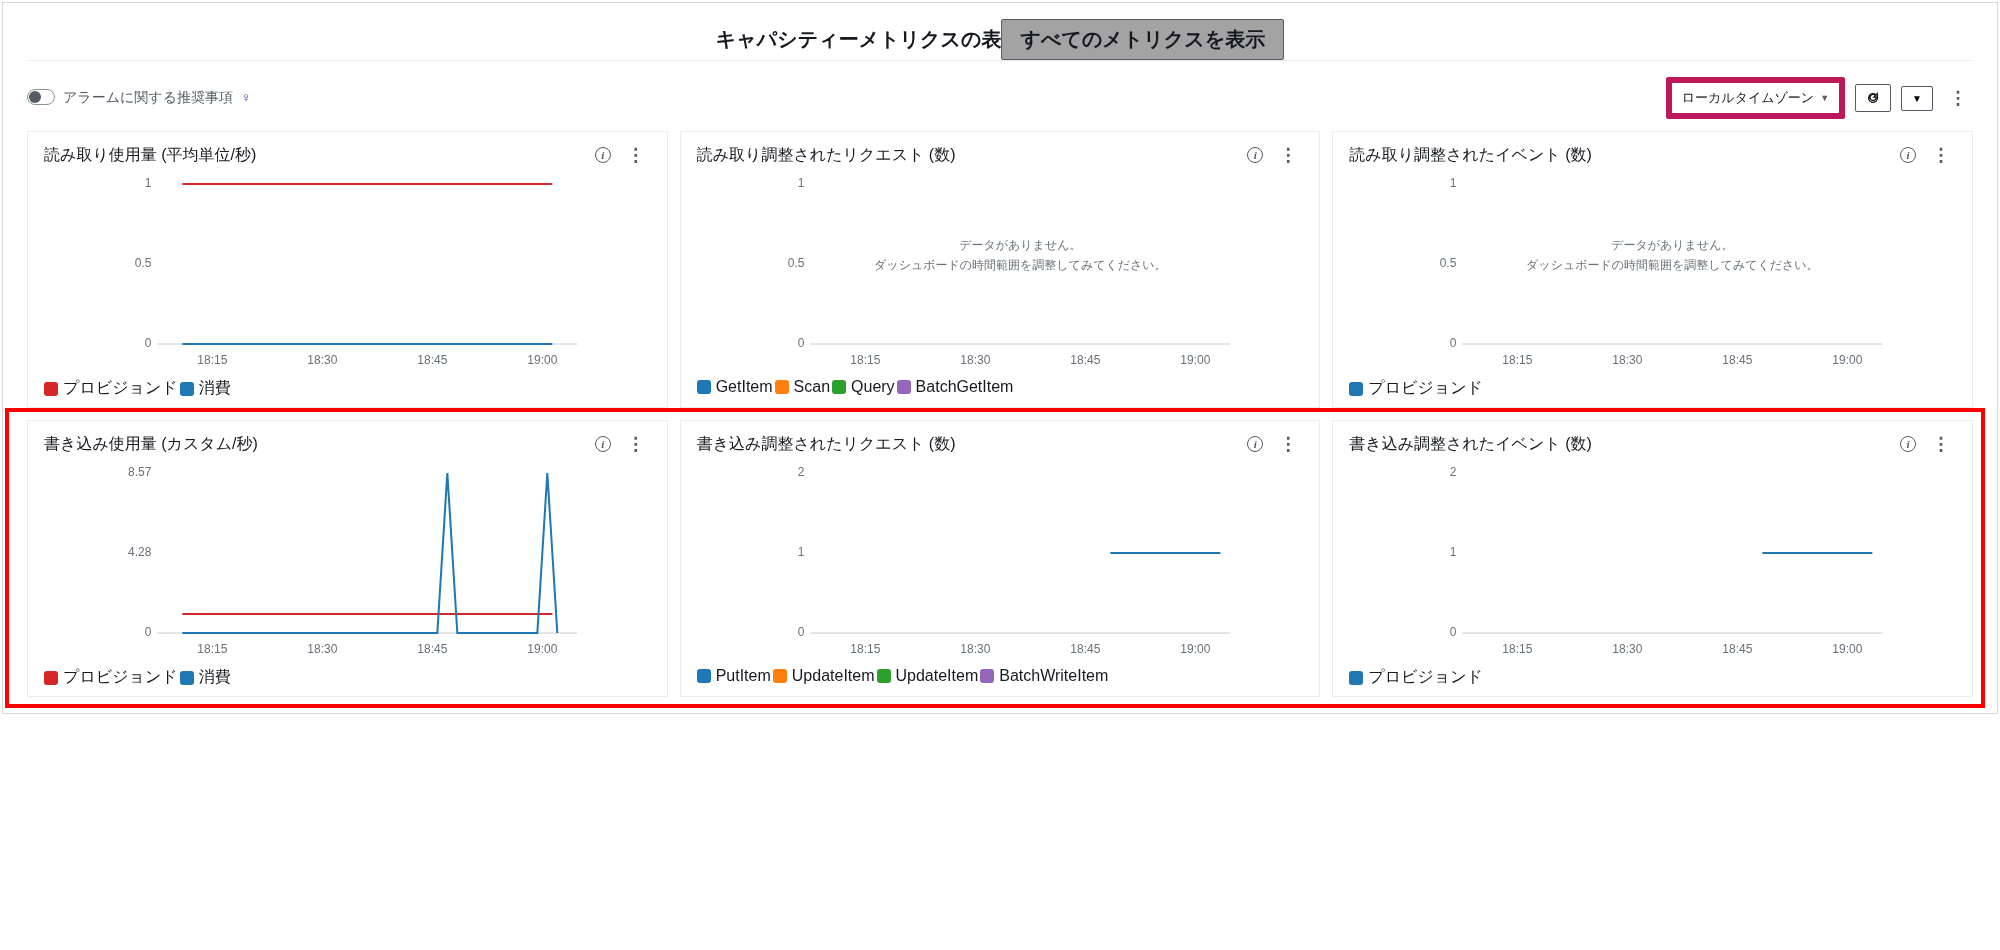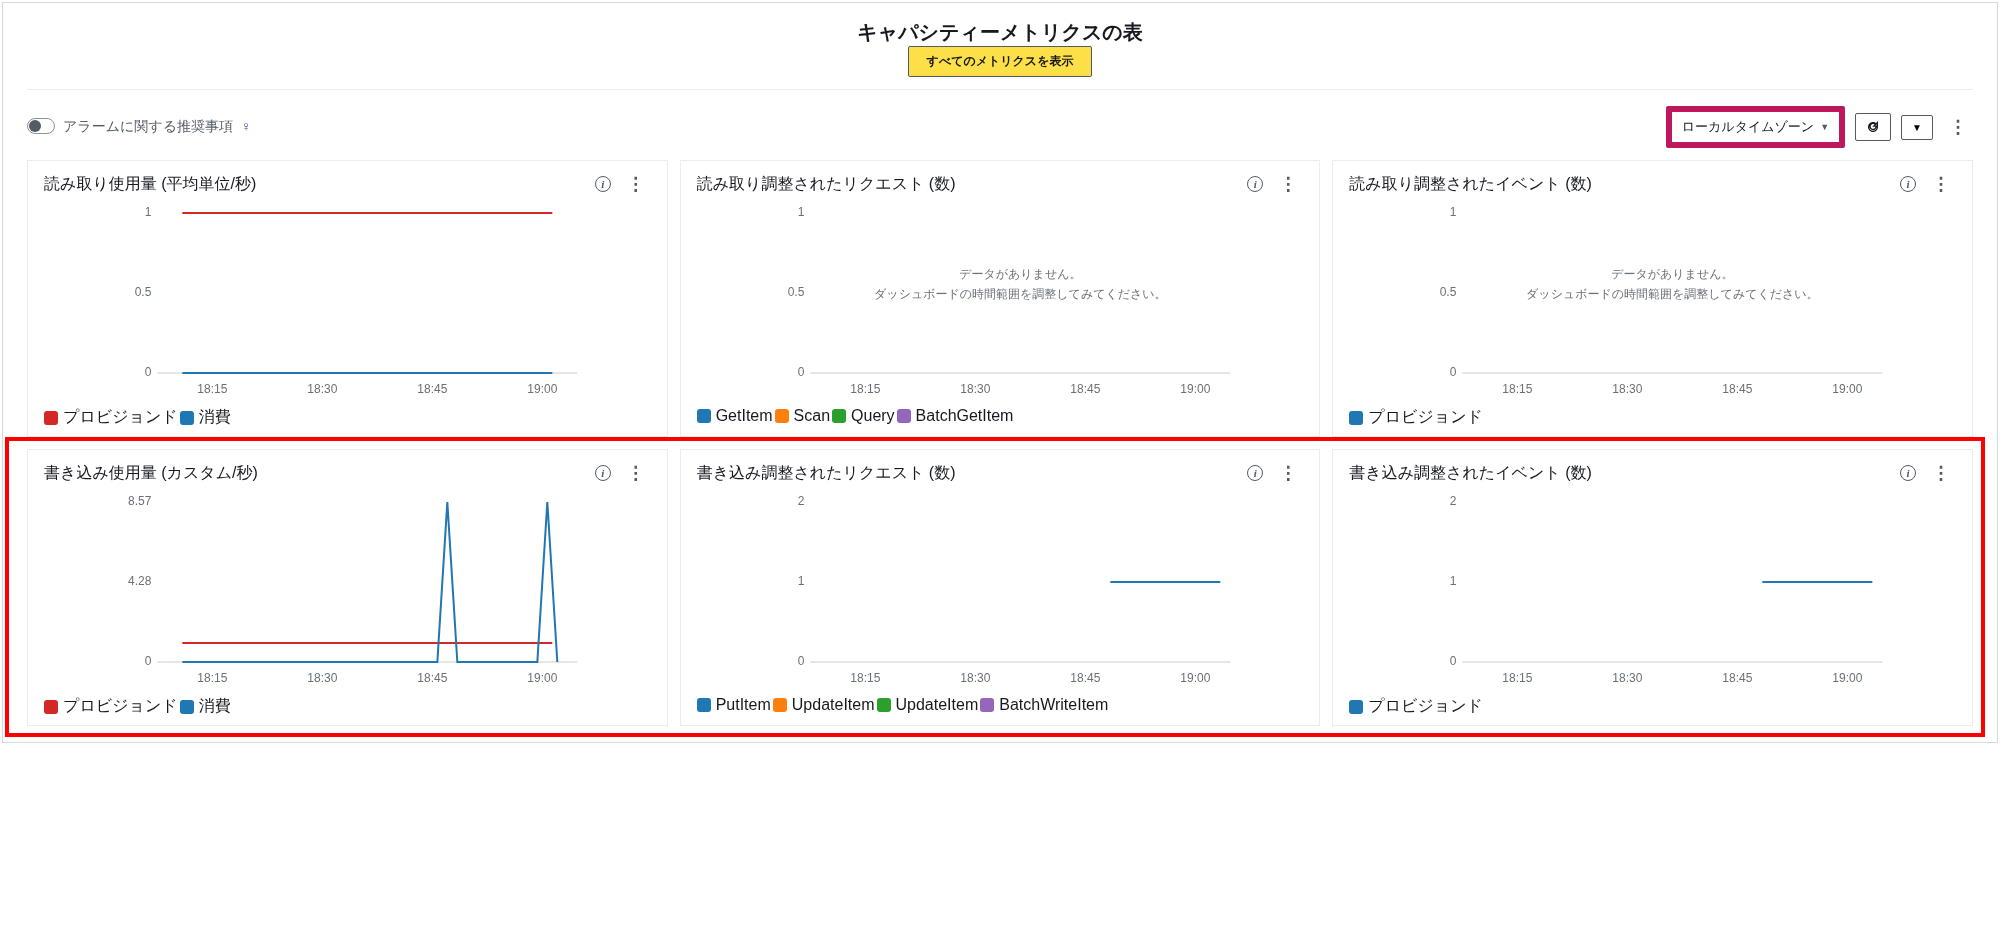--- a/index.html
+++ b/index.html
@@ -1,20 +1,20 @@
 <!DOCTYPE html>
 <html><head>
 <meta charset="utf-8">
 <style>
 * { box-sizing: border-box; margin: 0; padding: 0; }
 body { font-family: "Amazon Ember", "Helvetica Neue", Arial, sans-serif; background: #fff; color: #16191f; font-size: 14px; }
 .container { padding: 16px 24px; border: 1px solid #d5dbdb; margin: 2px; }
-.header { display: flex; justify-content: center; align-items: center; margin-bottom: 16px; border-bottom: 1px solid #eaeded; padding-bottom: 12px; flex-direction: column; }
+.header { display: flex; justify-content: center; align-items: center; margin-bottom: 16px; border-bottom: 1px solid #eaeded; padding-bottom: 0; }
 .page-title { font-size: 20px; font-weight: 700; color: #16191f; }
-.btn { border: 1px solid #545b64; background: #fde047; padding: 6px 18px; font-size: 12px; font-weight: 700; cursor: pointer; border-radius: 2px; color: #16191f; }
+.btn { border: 1px solid #545b64; background: #a3a3a3; padding: 6px 18px; font-size: 20px; font-weight: 700; cursor: pointer; border-radius: 2px; color: #16191f; }
 .toolbar { display: flex; justify-content: space-between; align-items: center; margin-bottom: 12px; }
 .toolbar-left { display: flex; align-items: flex-start; gap: 8px; font-size: 14px; color: #545b64; }
 .toggle { width: 28px; height: 16px; background: #fff; border: 1px solid #879596; border-radius: 10px; position: relative; cursor: pointer; }
 .toggle::after { content: ""; width: 12px; height: 12px; border-radius: 50%; background: #545b64; position: absolute; left: 1px; top: 1px; }
 .lightbulb { color: #6b40b5; font-size: 14px; }
 .toolbar-right { display: flex; align-items: center; gap: 10px; }
 .range-group { display: flex; border: 1px solid #879596; border-radius: 2px; overflow: hidden; }
 .range-btn { padding: 6px 12px; font-size: 13px; background: #fff; border: none; border-right: 1px solid #eaeded; cursor: pointer; color: #545b64; }
 .range-btn.active { color: #0073bb; font-weight: 700; border: 2px solid #0073bb; margin: -1px; z-index: 1; position: relative; }
 .range-btn:last-child { border-right: none; }

